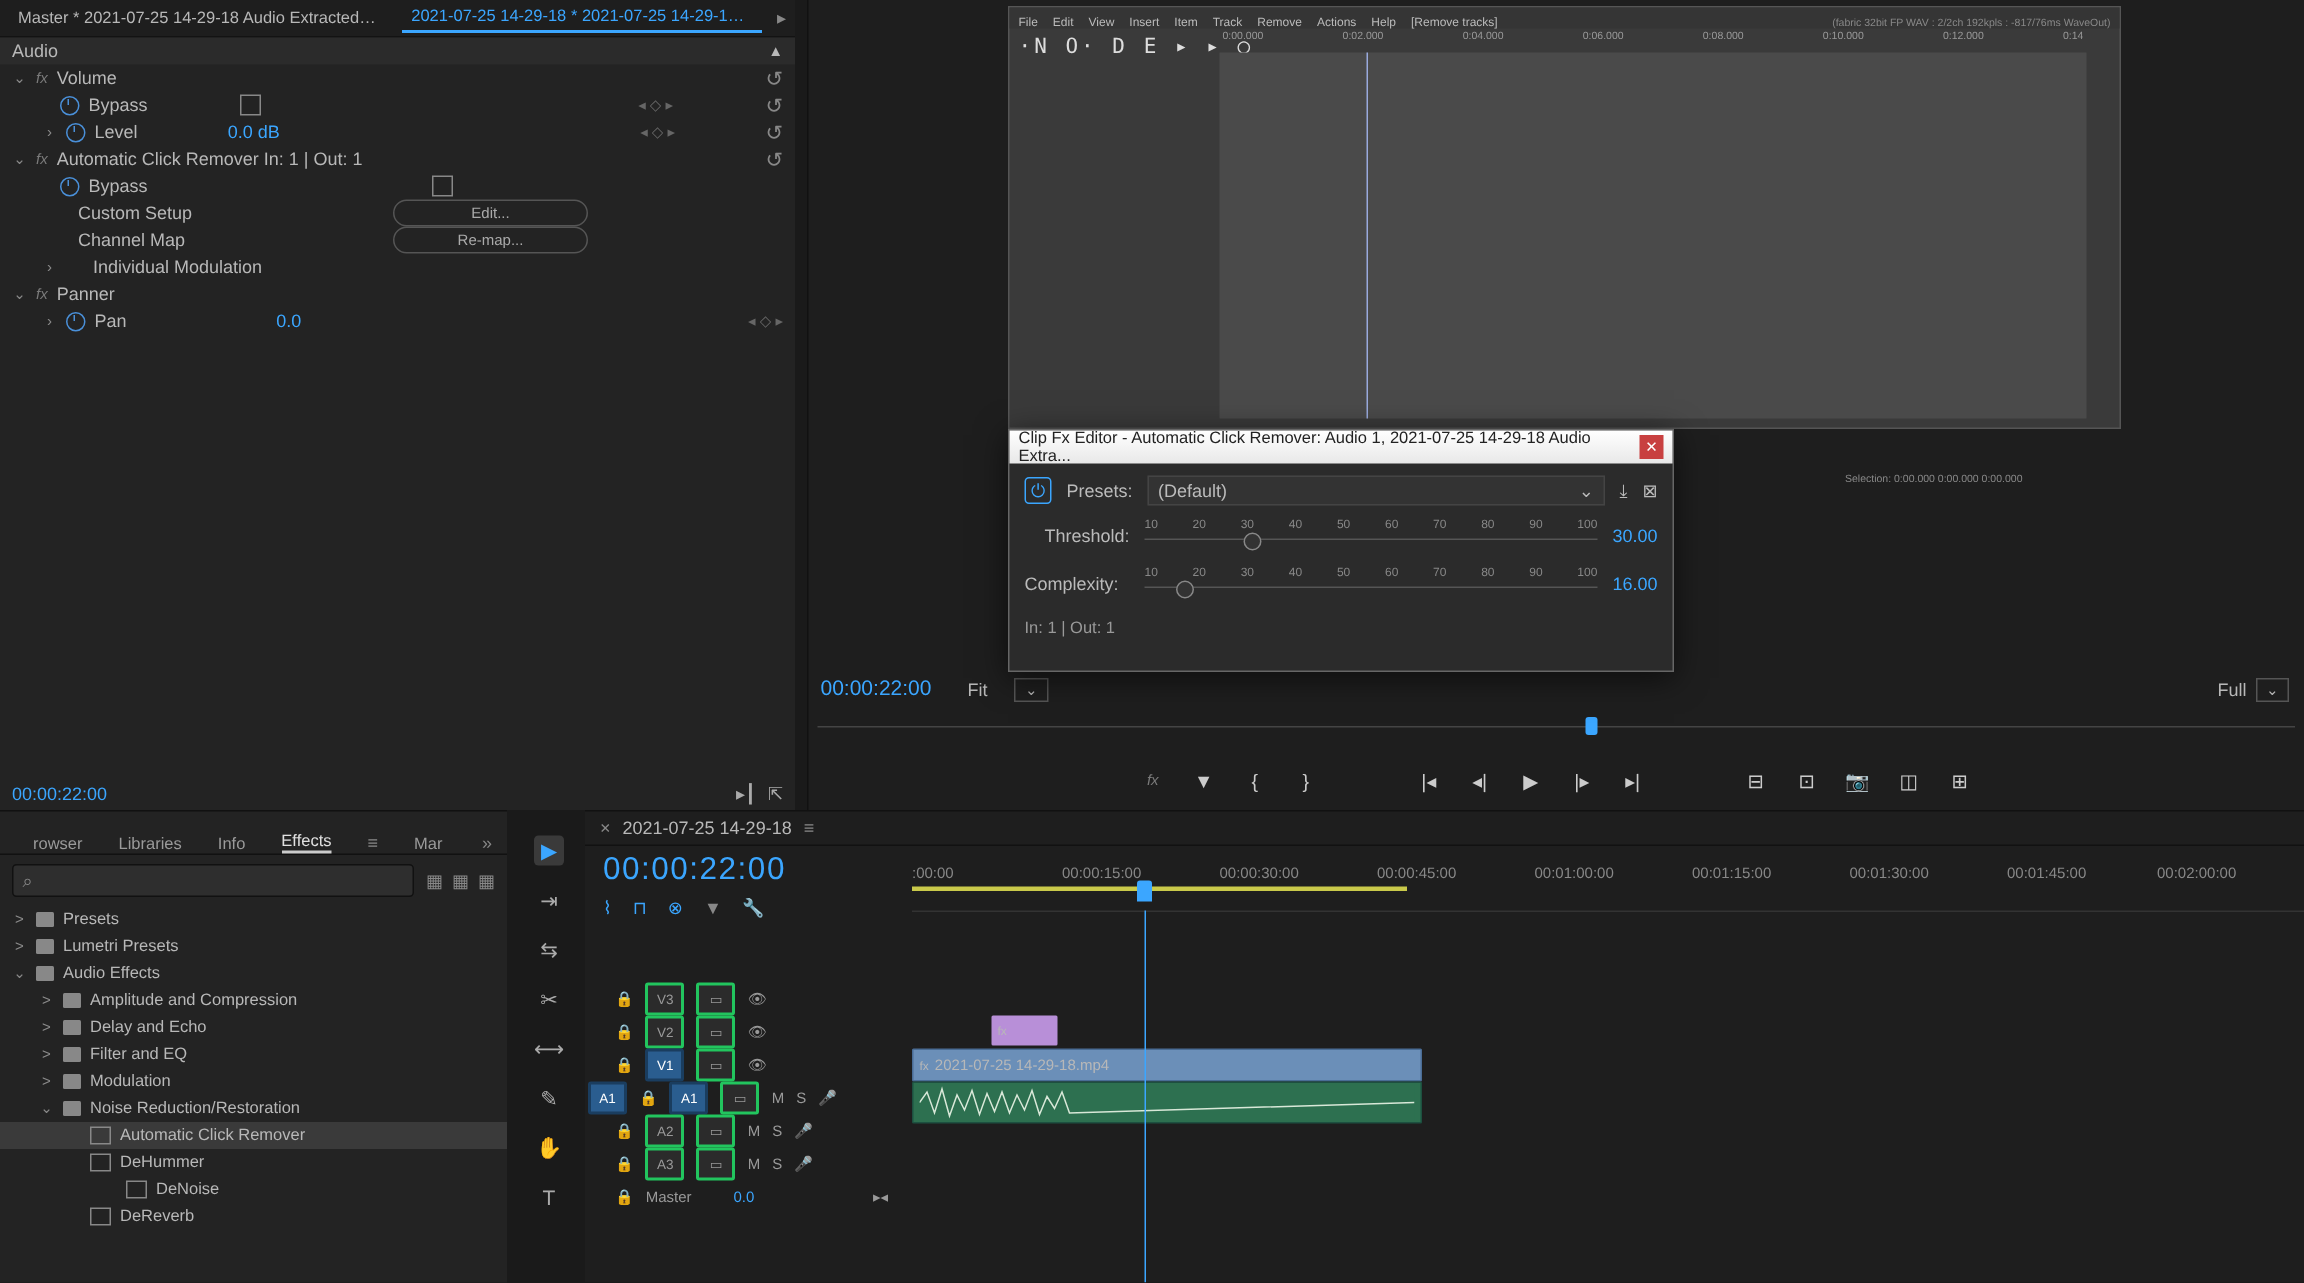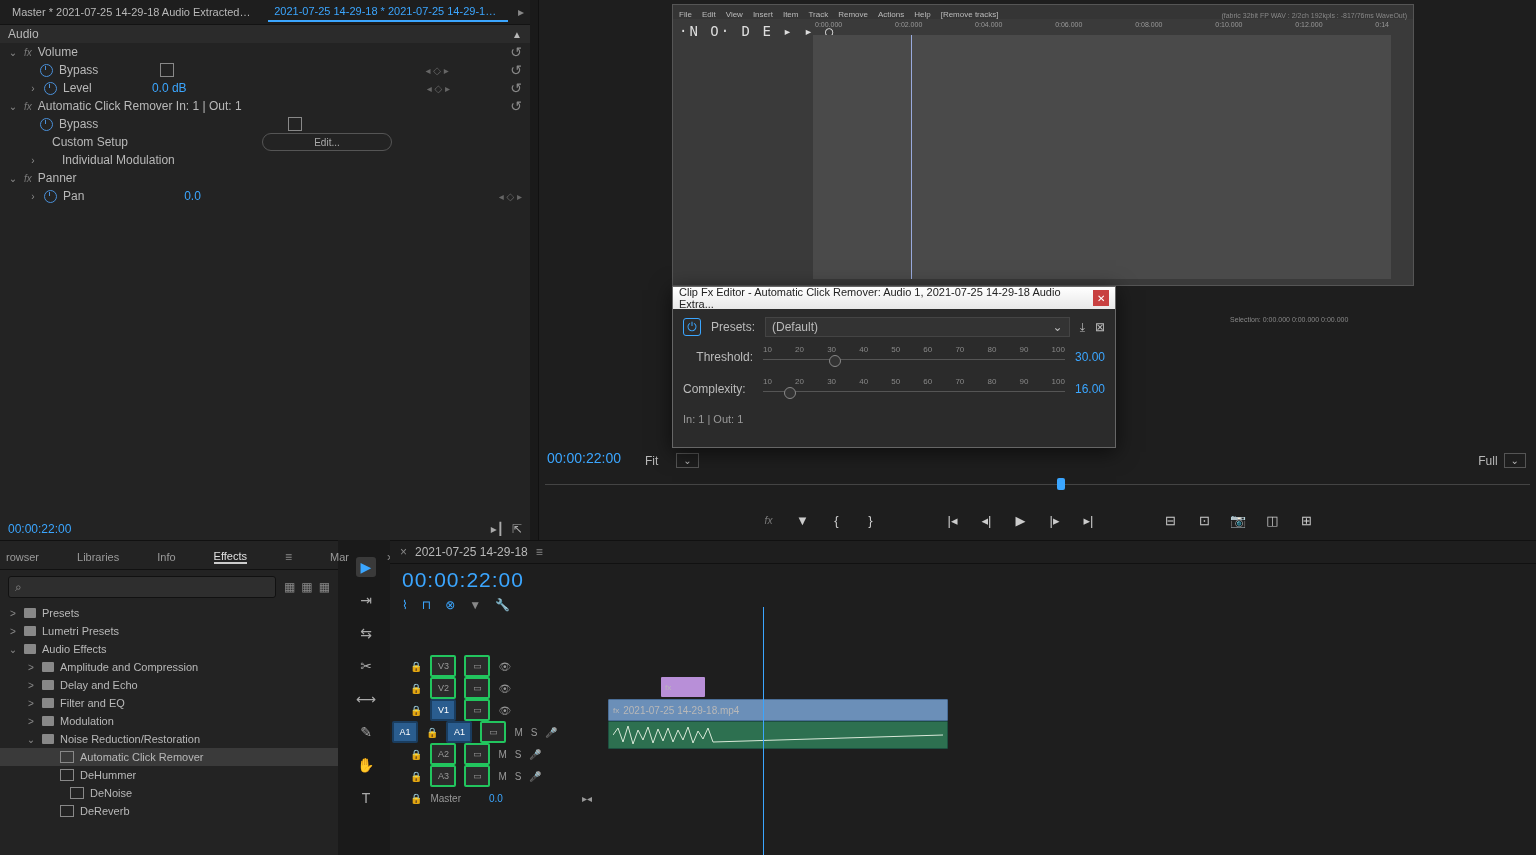--- a/index.html
+++ b/index.html
@@ -11,21 +11,21 @@
 .chev{width:10px;display:inline-block;text-align:center;color:#8a8a8a;font-size:10px}
 .fx{color:#7a7a7a;font-size:10px;font-style:italic}
 .stopwatch{width:11px;height:11px;border:1px solid #4a90d9;border-radius:50%;display:inline-block;position:relative}
 .stopwatch::after{content:"";position:absolute;width:1px;height:4px;background:#4a90d9;top:1px;left:4px}
 .blue{color:#3ba6ff}
 .btn-pill{width:128px;height:16px;border:1px solid #555;border-radius:9px;background:transparent;color:#aaa;font-size:10px;display:flex;align-items:center;justify-content:center;cursor:pointer}
 .checkbox{width:12px;height:12px;border:1px solid #888;display:inline-block}
 .key-nav{display:flex;gap:4px;color:#666;font-size:10px}
 .reset-arrow{color:#888;font-size:14px}
 .effects-panel{position:absolute;left:0;top:540px;width:338px;height:315px;background:#232323;border-top:1px solid #111}
-.effects-tabs{display:flex;gap:38px;padding:4px 10px 0 6px;border-bottom:1px solid #111;height:24px;align-items:center}
+.effects-tabs{display:flex;gap:24px;padding:4px 10px 0 22px;border-bottom:1px solid #111;height:24px;align-items:flex-end}
 .effects-tabs .etab{font-size:11px;color:#9a9a9a}
 .effects-tabs .etab.active{color:#e0e0e0;border-bottom:2px solid #ccc}
 .search{margin:6px 8px;height:20px;background:#2e2e2e;border:1px solid #111;border-radius:3px;display:flex;align-items:center;padding:0 6px;color:#888}
 .tree-row{display:flex;align-items:center;height:18px;padding-left:8px;gap:6px;font-size:11px}
 .tree-row.sel{background:#3a3a3a}
 .folder{width:12px;height:10px;background:#888;border-radius:1px;display:inline-block}
 .preset-icon{width:12px;height:10px;border:1px solid #888;display:inline-block}
 .timeline-panel{position:absolute;left:390px;top:540px;right:0;bottom:0;background:#1e1e1e;border-top:1px solid #111}
 .tool-col{position:absolute;left:346px;top:545px;width:40px;height:300px;display:flex;flex-direction:column;gap:13px;align-items:center;padding-top:12px}
 .tool{width:20px;height:20px;display:flex;align-items:center;justify-content:center;color:#aaa;font-size:14px}
@@ -106,20 +106,24 @@
     <span style="display:flex;gap:6px;align-items:center">
         <span class="stopwatch"></span>
         <span>Bypass</span>
       </span>
     <span class="checkbox" style="margin-right:220px"></span>
   </div>
   <div class="row" style="padding-left:52px">
     <span>Custom Setup</span>
     <div class="btn-pill" style="margin-left:auto;margin-right:130px">Edit...</div>
   </div>
+  <div class="row" style="padding-left:52px">
+    <span>Channel Map</span>
+    <div class="btn-pill" style="margin-left:auto;margin-right:130px">Re-map...</div>
+  </div>
   <div class="row" style="padding-left:28px">
     <span class="chev">›</span>
     <span style="margin-left:18px">Individual Modulation</span>
   </div>
 
   <div class="row">
     <span class="chev">⌄</span>
     <span class="fx">fx</span>
     <span>Panner</span>
   </div>
@@ -204,21 +208,21 @@
       <div class="tree-row sel" style="padding-left: 44px;">
         <span class="chev"> </span>
         <span class="preset-icon"></span>
         <span>Automatic Click Remover</span>
       </div>
       <div class="tree-row" style="padding-left: 44px;">
         <span class="chev"> </span>
         <span class="preset-icon"></span>
         <span>DeHummer</span>
       </div>
-      <div class="tree-row" style="padding-left: 54px;">
+      <div class="tree-row" style="padding-left: 68px;">
         <span class="chev"> </span>
         <span class="preset-icon"></span>
         <span>DeNoise</span>
       </div>
       <div class="tree-row" style="padding-left: 44px;">
         <span class="chev"> </span>
         <span class="preset-icon"></span>
         <span>DeReverb</span>
       </div>
     </div>
@@ -372,20 +376,33 @@
     <div class="timecode-big">00:00:22:00</div>
     <div style="display:flex;gap:14px;margin-top:6px;color:#888">
       <span class="blue">⌇</span>
       <span class="blue">⊓</span>
       <span class="blue">⊗</span>
       <span>▼</span>
       <span>🔧</span>
     </div>
   </div>
 
+  <div class="ruler" style="position:absolute;left:218px;right:0;top:36px">
+    <div class="tick" style="left:0">:00:00</div>
+    <div class="tick" style="left:100px">00:00:15:00</div>
+    <div class="tick" style="left:205px">00:00:30:00</div>
+    <div class="tick" style="left:310px">00:00:45:00</div>
+    <div class="tick" style="left:415px">00:01:00:00</div>
+    <div class="tick" style="left:520px">00:01:15:00</div>
+    <div class="tick" style="left:625px">00:01:30:00</div>
+    <div class="tick" style="left:730px">00:01:45:00</div>
+    <div class="tick" style="left:830px">00:02:00:00</div>
+    <div style="position:absolute;top:14px;left:0;width:330px;height:3px;background:#c9c94a"></div>
+    <div style="position:absolute;top:10px;left:150px;width:10px;height:14px;background:#3ba6ff;border-radius:2px 2px 0 0"></div>
+  </div>
   <div style="position:absolute;left:373px;top:66px;bottom:0;width:1px;background:#3ba6ff;z-index:5"></div>
 
   <div style="position:absolute;left:0;top:114px;width:210px">
     <div class="track-header">
         <span>🔒</span>
         <span class="track-btn">V3</span>
         <span class="track-btn">▭</span>
         <span>👁</span>
       </div>
     <div class="track-header">

